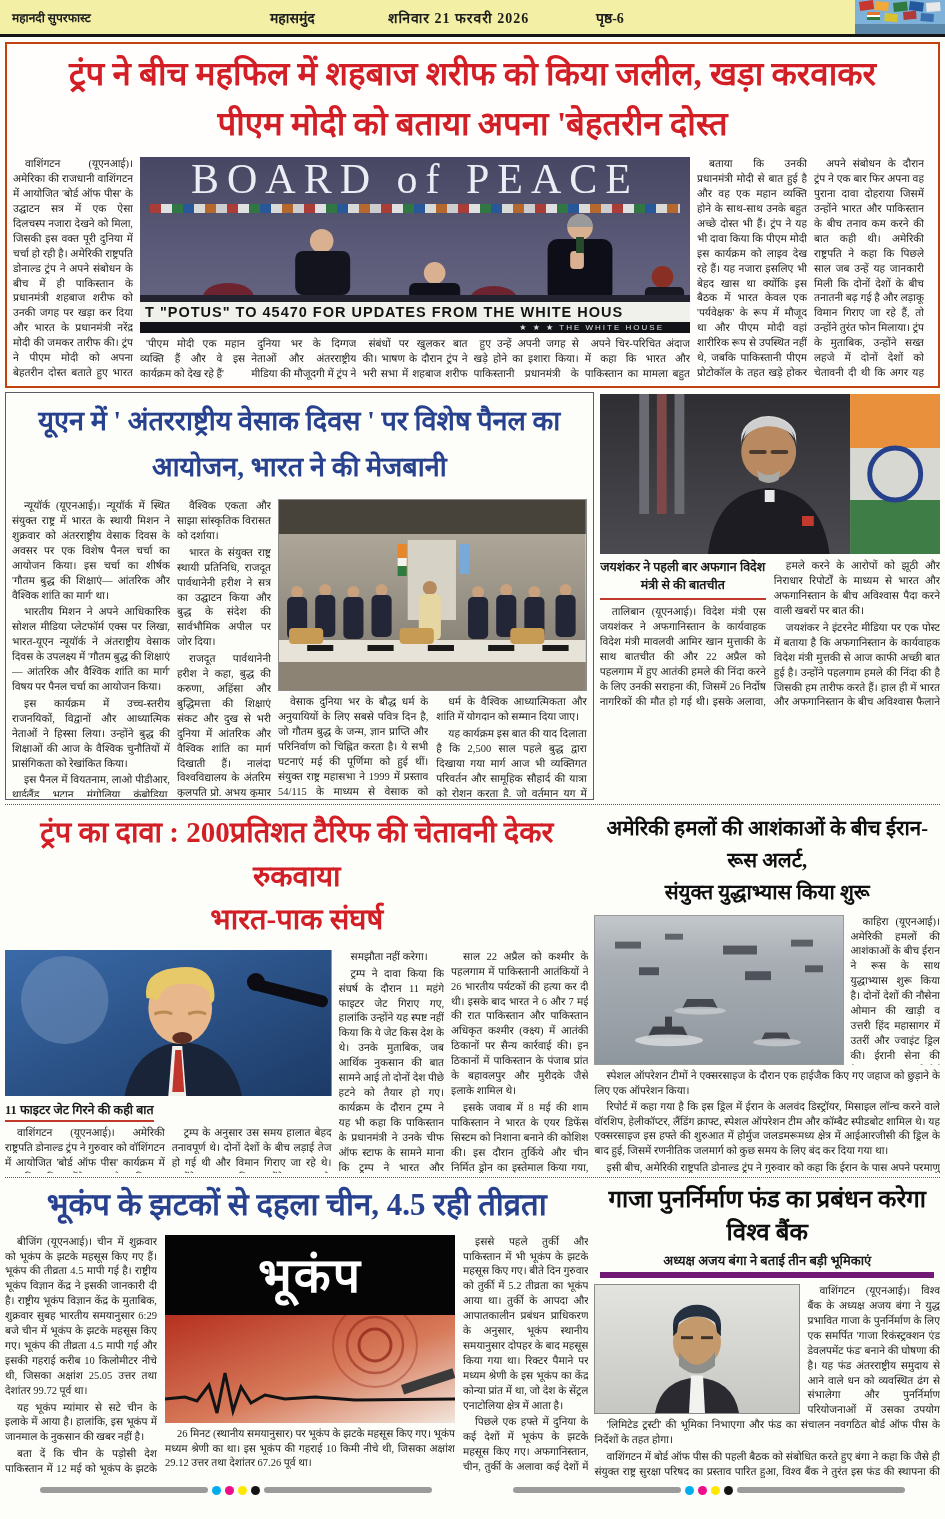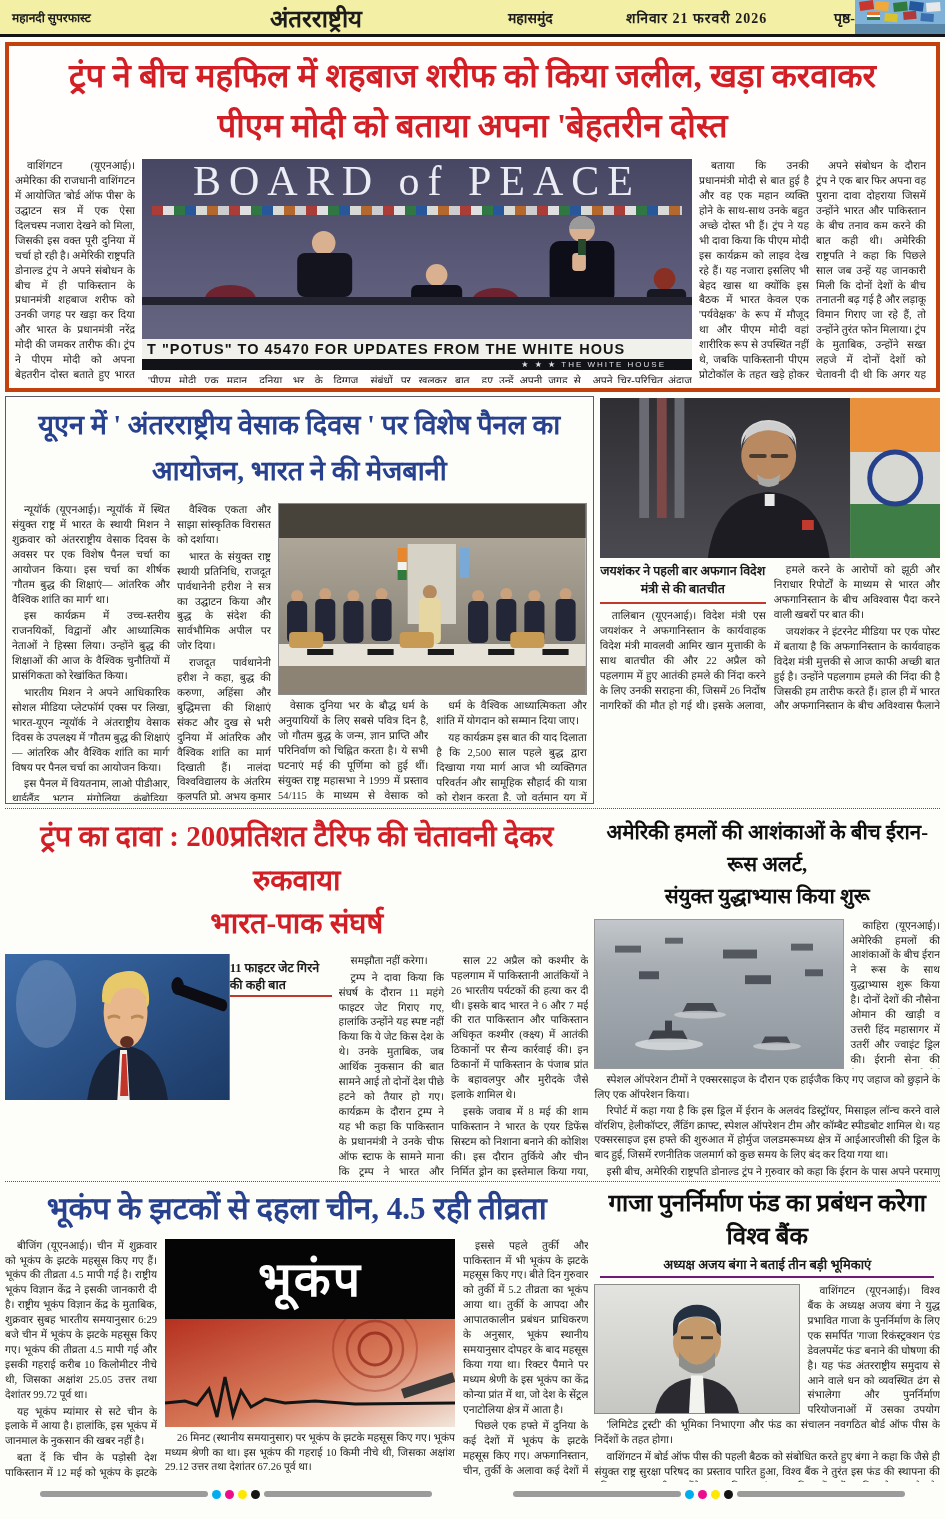--- a/index.html
+++ b/index.html
@@ -9,26 +9,26 @@
   .col{text-align:justify;overflow:hidden;font-size:10.5px;line-height:1.42;}
   
   .masthead{height:34px;background:#f3efa4;border-bottom:3px solid #141414;display:flex;align-items:center;padding-left:12px;position:relative;}
   .mh-paper{font-size:12px;font-weight:bold;width:258px;}
   .mh-section{font-size:24px;font-weight:bold;width:238px;}
   .mh-city{font-size:14px;font-weight:bold;width:118px;}
   .mh-date{font-size:14px;font-weight:bold;width:208px;letter-spacing:1px;}
   .mh-page{font-size:14px;font-weight:bold;}
   .mh-flags{position:absolute;right:0;top:0;width:90px;height:34px;}
   
-  .lead{border:4px solid #c2410c;margin:5px 5px 2px;padding:2px 6px 5px;background:#fffefc;}
+  .lead{border:2px solid #c2410c;margin:5px 5px 2px;padding:2px 6px 5px;background:#fffefc;}
   .lead h1{margin:3px 0 8px;font-size:33px;line-height:1.52;color:#d21e24;text-align:center;font-weight:bold;}
   .lead-body{display:flex;gap:7px;height:224px;overflow:hidden;}
   .lead-c1{width:120px;}
   .lead-mid{width:550px;display:flex;flex-direction:column;}
-  .lead-photo{height:211px;position:relative;background:linear-gradient(180deg,#474763,#5c5c7a 55%,#696983);overflow:hidden;}
+  .lead-photo{height:176px;position:relative;background:linear-gradient(180deg,#474763,#5c5c7a 55%,#696983);overflow:hidden;}
   .lp-banner{color:#ecect5;color:#ececf5;font-size:42px;text-align:center;letter-spacing:8px;line-height:1.05;white-space:nowrap;overflow:hidden;}
   .lp-flags{height:9px;margin:3px 10px;background:repeating-linear-gradient(90deg,#b23b33 0 11px,#ececec 11px 22px,#2d7a3f 22px 33px,#24589c 33px 44px,#e5e5e0 44px 55px,#bd6a28 55px 66px,#d8d8d8 66px 77px);opacity:.92;}
   .lp-fig{position:absolute;left:0;right:0;top:54px;height:92px;width:100%;}
   .lp-ticker{position:absolute;bottom:11px;left:0;right:0;height:20px;background:#f1f1ec;color:#141414;font-family:"Liberation Sans",sans-serif;font-weight:bold;font-size:14.5px;line-height:20px;padding-left:5px;letter-spacing:1px;white-space:nowrap;overflow:hidden;}
   .lp-strip{position:absolute;bottom:0;left:0;right:0;height:11px;background:#121219;color:#e0e0e0;font-family:"Liberation Sans",sans-serif;font-size:8px;line-height:11px;text-align:right;padding-right:26px;letter-spacing:2px;}
   .lead-caps{display:flex;gap:6px;margin-top:4px;flex:1;overflow:hidden;}
   .lead-caps .col{width:20%;}
   .lead-caps p{text-indent:6px;}
   .lead-c5{width:110px;}
   .lead-c6{width:110px;}
@@ -47,21 +47,21 @@
   .taliban h2{font-size:29px;color:#0f0f0f;text-align:center;line-height:1.62;margin:2px 0 8px;font-weight:bold;border-top:1px dotted #666;padding-top:8px;}
   .taliban-photo{height:160px;position:relative;overflow:hidden;}
   .taliban-cols{display:flex;gap:8px;margin-top:5px;height:150px;overflow:hidden;}
   .taliban-cols .col{width:50%;}
   .tb-subhead{font-weight:bold;font-size:12.5px;text-align:center;border-bottom:2px solid #c0392b;padding-bottom:4px;margin:0 0 5px;text-indent:0;line-height:1.4;}
   
   .row3{display:flex;gap:6px;margin:4px 5px 0;border-top:1px dotted #555;padding-top:4px;height:364px;overflow:hidden;}
   .tariff{width:586px;overflow:hidden;}
   .tariff h2{font-size:29px;color:#d21e24;text-align:center;line-height:1.5;margin:2px 0 8px;font-weight:bold;}
   .tariff-body{display:flex;gap:7px;height:272px;overflow:hidden;}
-  .tariff-left{width:328px;display:flex;overflow:hidden;}
+  .tariff-left{width:328px;display:flex;flex-direction:column;overflow:hidden;}
   .tariff-photo{height:146px;position:relative;overflow:hidden;}
   .tariff-caption{font-weight:bold;font-size:12.5px;margin:5px 0 3px;text-indent:0;}
   .tariff-caption span{display:inline-block;border-bottom:2px solid #c0392b;padding-bottom:2px;}
   .tariff-subcols{display:flex;gap:7px;flex:1;overflow:hidden;margin-top:1px;}
   .tariff-subcols .col{width:50%;}
   .tariff-c3{width:106px;}
   .tariff-c4{width:138px;}
   .iran{width:347px;overflow:hidden;padding-top:2px;}
   .iran h2{font-size:20.5px;color:#0f0f0f;text-align:center;line-height:1.55;margin:2px 0 6px;font-weight:bold;}
   .iran-top{display:flex;gap:6px;height:150px;overflow:hidden;}
@@ -76,40 +76,39 @@
   .quake-body{display:flex;gap:8px;height:240px;overflow:hidden;}
   .quake-c1{width:152px;}
   .quake-mid{width:290px;display:flex;flex-direction:column;overflow:hidden;}
   .quake-graphic{height:188px;background:#050505;position:relative;overflow:hidden;}
   .quake-label{color:#fff;font-size:48px;font-weight:bold;text-align:center;margin-top:6px;letter-spacing:2px;position:relative;z-index:2;}
   .quake-svg{position:absolute;left:0;bottom:0;width:100%;height:108px;}
   .quake-caption{flex:1;overflow:hidden;margin-top:4px;}
   .quake-c2{flex:1;}
   .gaza{width:347px;overflow:hidden;}
   .gaza h2{font-size:24px;color:#0f0f0f;text-align:center;line-height:1.35;margin:0 0 3px;font-weight:bold;}
-  .gaza-sub{font-size:13px;font-weight:bold;text-align:center;border-bottom:2px solid #701a75;padding-bottom:3px;margin:0 6px 6px;text-indent:0;}
+  .gaza-sub{font-size:13px;font-weight:bold;text-align:center;border-bottom:6px solid #701a75;padding-bottom:3px;margin:0 6px 6px;text-indent:0;}
   .gaza-top{display:flex;gap:7px;height:130px;overflow:hidden;}
   .gaza-photo{width:204px;border:1px solid #8a8a8a;position:relative;overflow:hidden;}
   .gaza-side{flex:1;overflow:hidden;}
   .gaza-paras{margin-top:4px;height:118px;overflow:hidden;}
   
   .regmarks{display:flex;justify-content:space-around;align-items:center;height:16px;margin-top:4px;}
   .reggroup{display:flex;align-items:center;gap:4px;}
   .regbar{width:168px;height:6px;background:#9b9b9b;border-radius:3px;}
   .dot{width:9px;height:9px;border-radius:50%;display:inline-block;}
   .dc{background:#00aeef;}.dm{background:#ec0c8c;}.dy{background:#ffe800;}.dk{background:#141414;}
 </style>
 </head>
 <body>
 
 <div class="page">
 
   <header class="masthead">
     <span class="mh-paper">महानदी सुपरफास्ट</span>
-    <span class="mh-section">अंतरराष्ट्रीय</span>
     <span class="mh-city">महासमुंद</span>
     <span class="mh-date">शनिवार 21 फरवरी 2026</span>
     <span class="mh-page">पृष्ठ-6</span>
     <span class="mh-flags">
       <svg width="90" height="34" viewBox="0 0 90 34">
         <rect width="90" height="34" fill="#7fb2d9"></rect>
         <rect x="4" y="2" width="14" height="9" fill="#c8372d" transform="rotate(-8 4 2)"></rect>
         <rect x="20" y="1" width="14" height="9" fill="#f2a93b" transform="rotate(5 20 1)"></rect>
         <rect x="38" y="3" width="14" height="9" fill="#2f7a3f" transform="rotate(-6 38 3)"></rect>
         <rect x="55" y="1" width="14" height="9" fill="#24589c" transform="rotate(7 55 1)"></rect>
@@ -181,22 +180,22 @@
       </div>
     </div>
   </section>
 
   <div class="row2">
     <section class="vesak">
       <h2><span>यूएन में ' अंतरराष्ट्रीय वेसाक दिवस ' पर विशेष पैनल का</span><br><span>आयोजन, भारत ने की मेजबानी</span></h2>
       <div class="vesak-body">
         <div class="col vesak-c1">
           <p>न्यूयॉर्क (यूएनआई)। न्यूयॉर्क में स्थित संयुक्त राष्ट्र में भारत के स्थायी मिशन ने शुक्रवार को अंतरराष्ट्रीय वेसाक दिवस के अवसर पर एक विशेष पैनल चर्चा का आयोजन किया। इस चर्चा का शीर्षक 'गौतम बुद्ध की शिक्षाएं— आंतरिक और वैश्विक शांति का मार्ग' था।</p>
+          <p>भारतीय मिशन ने अपने आधिकारिक सोशल मीडिया प्लेटफॉर्म एक्स पर लिखा, भारत-यूएन न्यूयॉर्क ने अंतराष्ट्रीय वेसाक दिवस के उपलक्ष्य में 'गौतम बुद्ध की शिक्षाएं— आंतरिक और वैश्विक शांति का मार्ग' विषय पर पैनल चर्चा का आयोजन किया।</p>
           <p>इस कार्यक्रम में उच्च-स्तरीय राजनयिकों, विद्वानों और आध्यात्मिक नेताओं ने हिस्सा लिया। उन्होंने बुद्ध की शिक्षाओं की आज के वैश्विक चुनौतियों में प्रासंगिकता को रेखांकित किया।</p>
-          <p>भारतीय मिशन ने अपने आधिकारिक सोशल मीडिया प्लेटफॉर्म एक्स पर लिखा, भारत-यूएन न्यूयॉर्क ने अंतराष्ट्रीय वेसाक दिवस के उपलक्ष्य में 'गौतम बुद्ध की शिक्षाएं— आंतरिक और वैश्विक शांति का मार्ग' विषय पर पैनल चर्चा का आयोजन किया।</p>
           <p>इस पैनल में वियतनाम, लाओ पीडीआर, थाईलैंड, भूटान, मंगोलिया, कंबोडिया, नेपाल, श्रीलंका और रूस सहित कई बौद्ध-बहुल देशों के स्थायी प्रतिनिधि और वरिष्ठ राजनयिक शामिल थे। उनकी उपस्थिति ने बौद्ध मूल्यों की</p>
         </div>
         <div class="col vesak-c2">
           <p>वैश्विक एकता और साझा सांस्कृतिक विरासत को दर्शाया।</p>
           <p>भारत के संयुक्त राष्ट्र स्थायी प्रतिनिधि, राजदूत पार्वथानेनी हरीश ने सत्र का उद्घाटन किया और बुद्ध के संदेश की सार्वभौमिक अपील पर जोर दिया।</p>
           <p>राजदूत पार्वथानेनी हरीश ने कहा, बुद्ध की करुणा, अहिंसा और बुद्धिमत्ता की शिक्षाएं संकट और दुख से भरी दुनिया में आंतरिक और वैश्विक शांति का मार्ग दिखाती हैं। नालंदा विश्वविद्यालय के अंतरिम कुलपति प्रो. अभय कुमार सिंह ने बौद्ध धर्म से गहरे ऐतिहासिक संबंधों का उल्लेख करते हुए बुद्ध की शांति और करुणा की शिक्षाओं पर प्रकाश डाला। प्रोफेसर संतोष कुमार राउत ने बताया कि बौद्ध दर्शन 21वीं सदी की चुनौतियों का सामना करने में कैसे मदद कर सकता है।</p>
         </div>
         <div class="vesak-right">
           <figure class="vesak-photo" style="margin:0">
             <svg width="100%" height="100%" viewBox="0 0 305 190" preserveAspectRatio="none">

